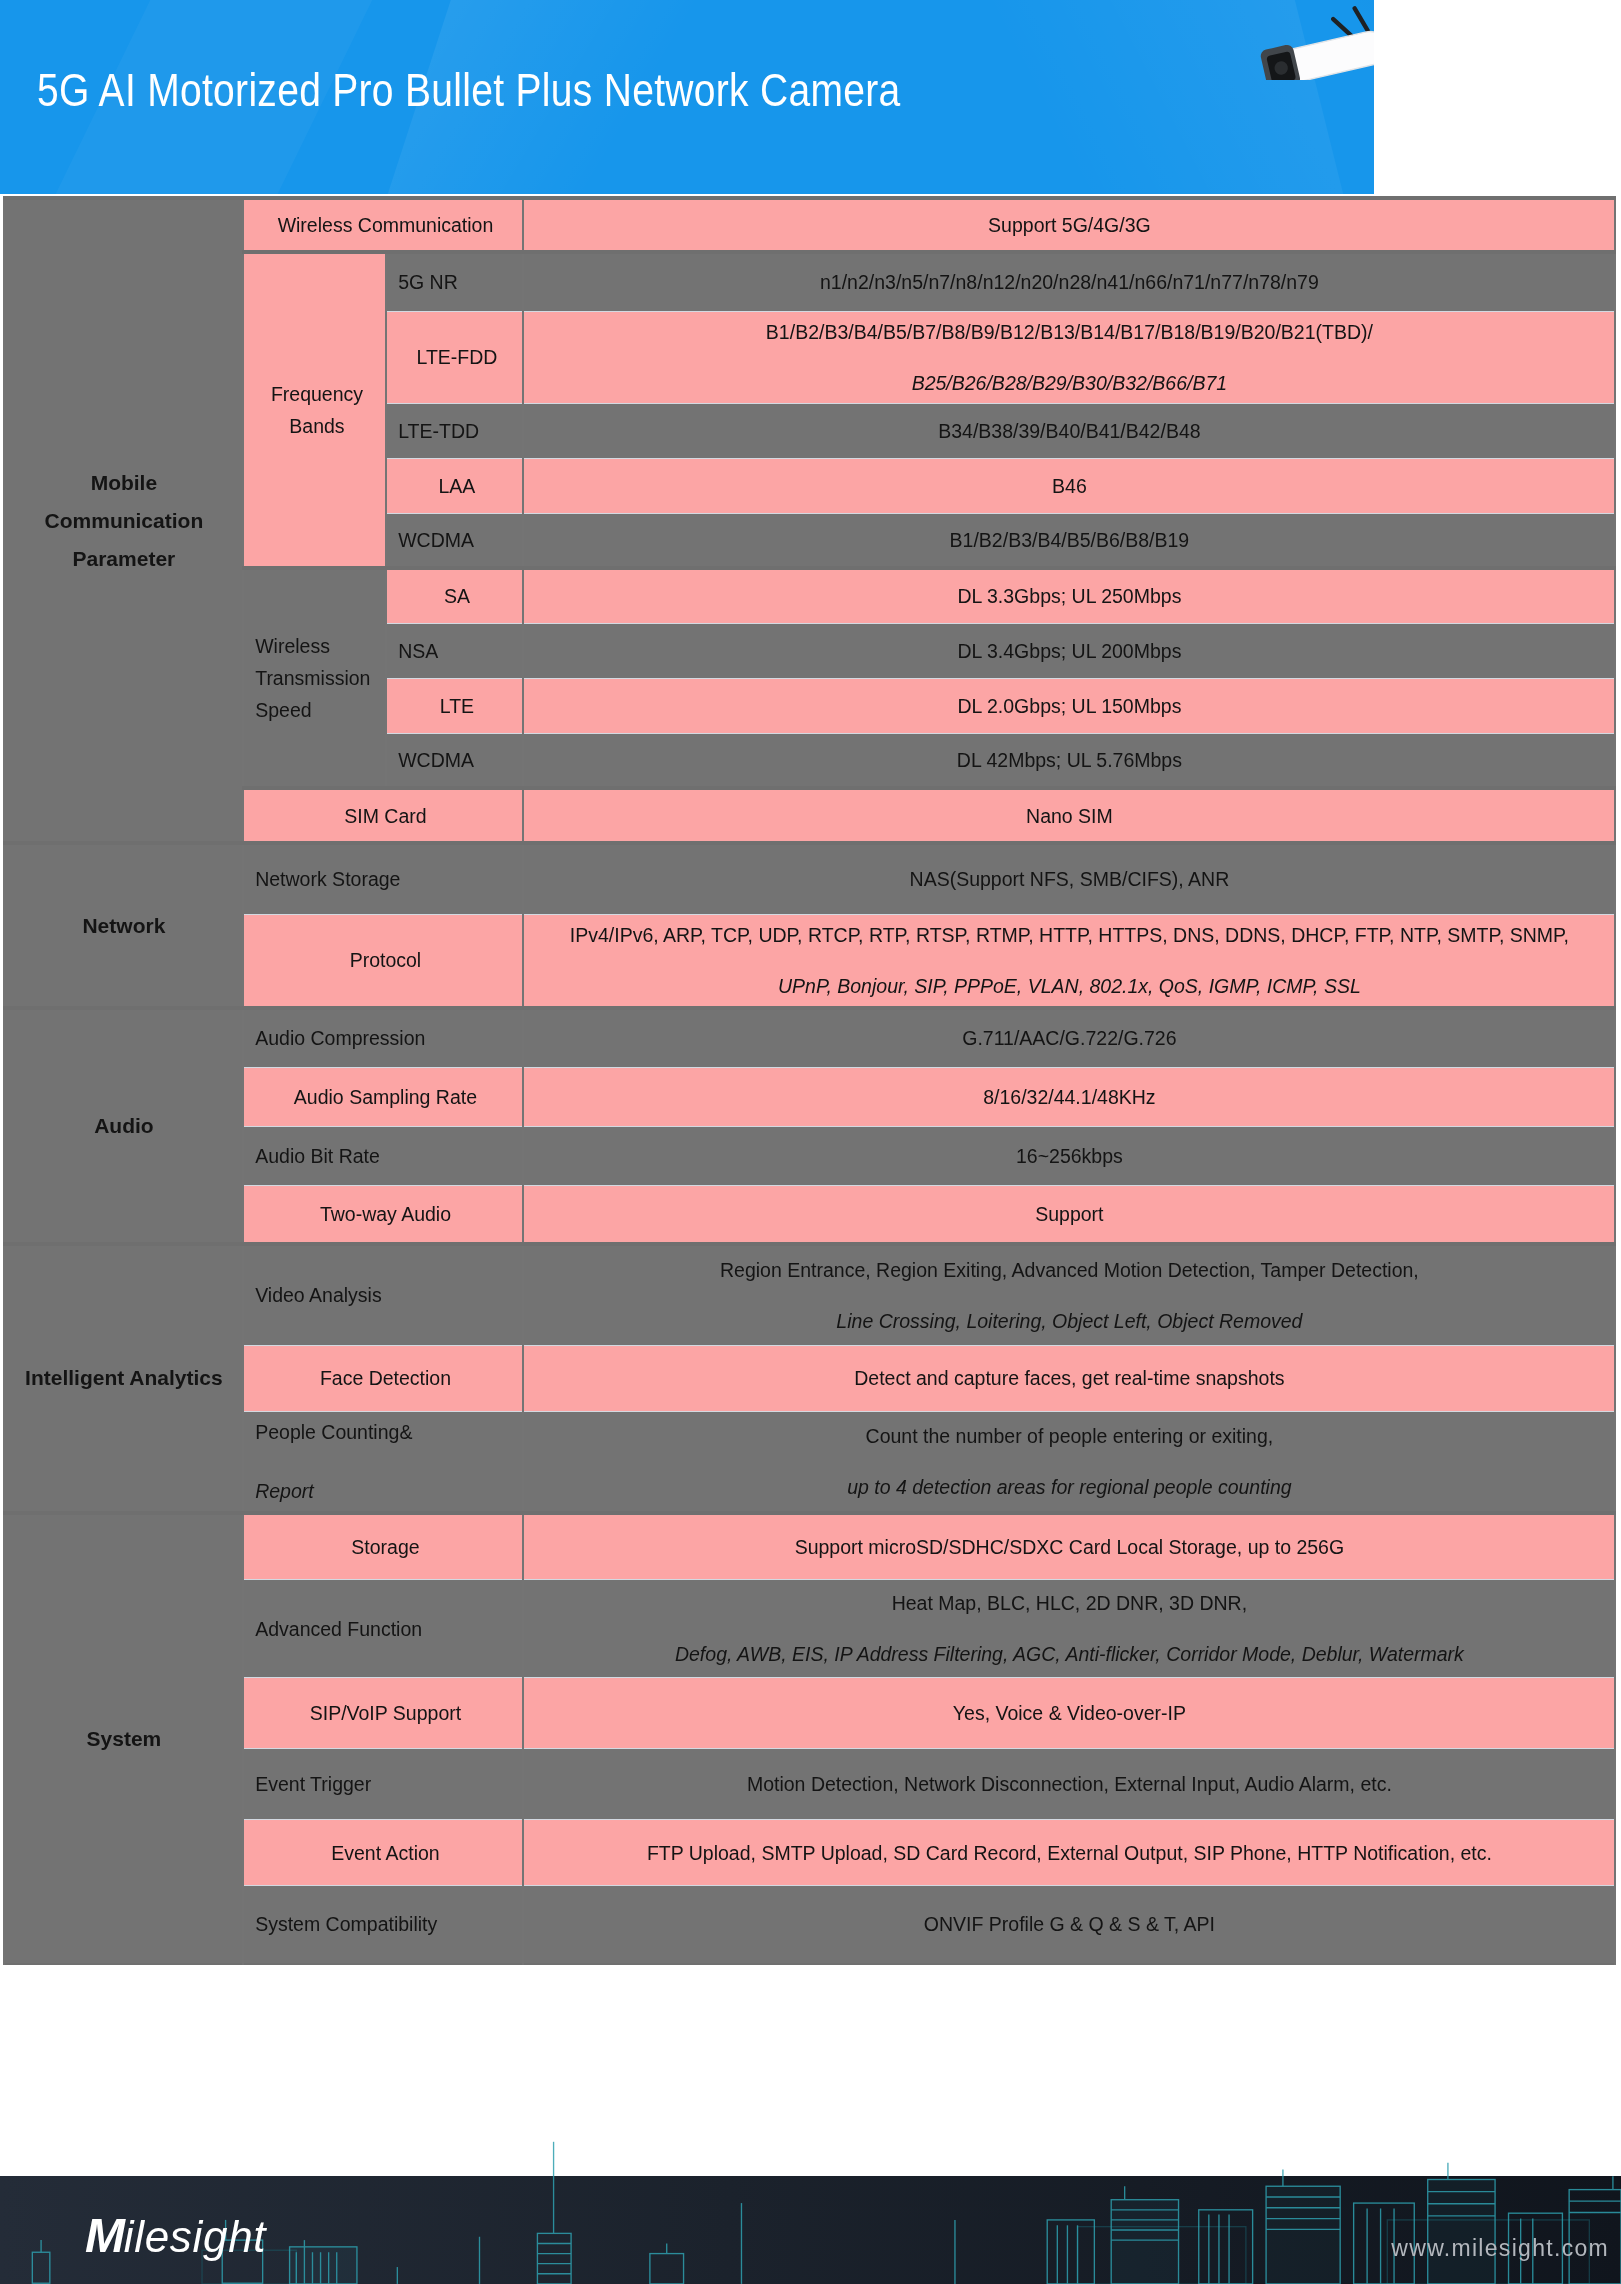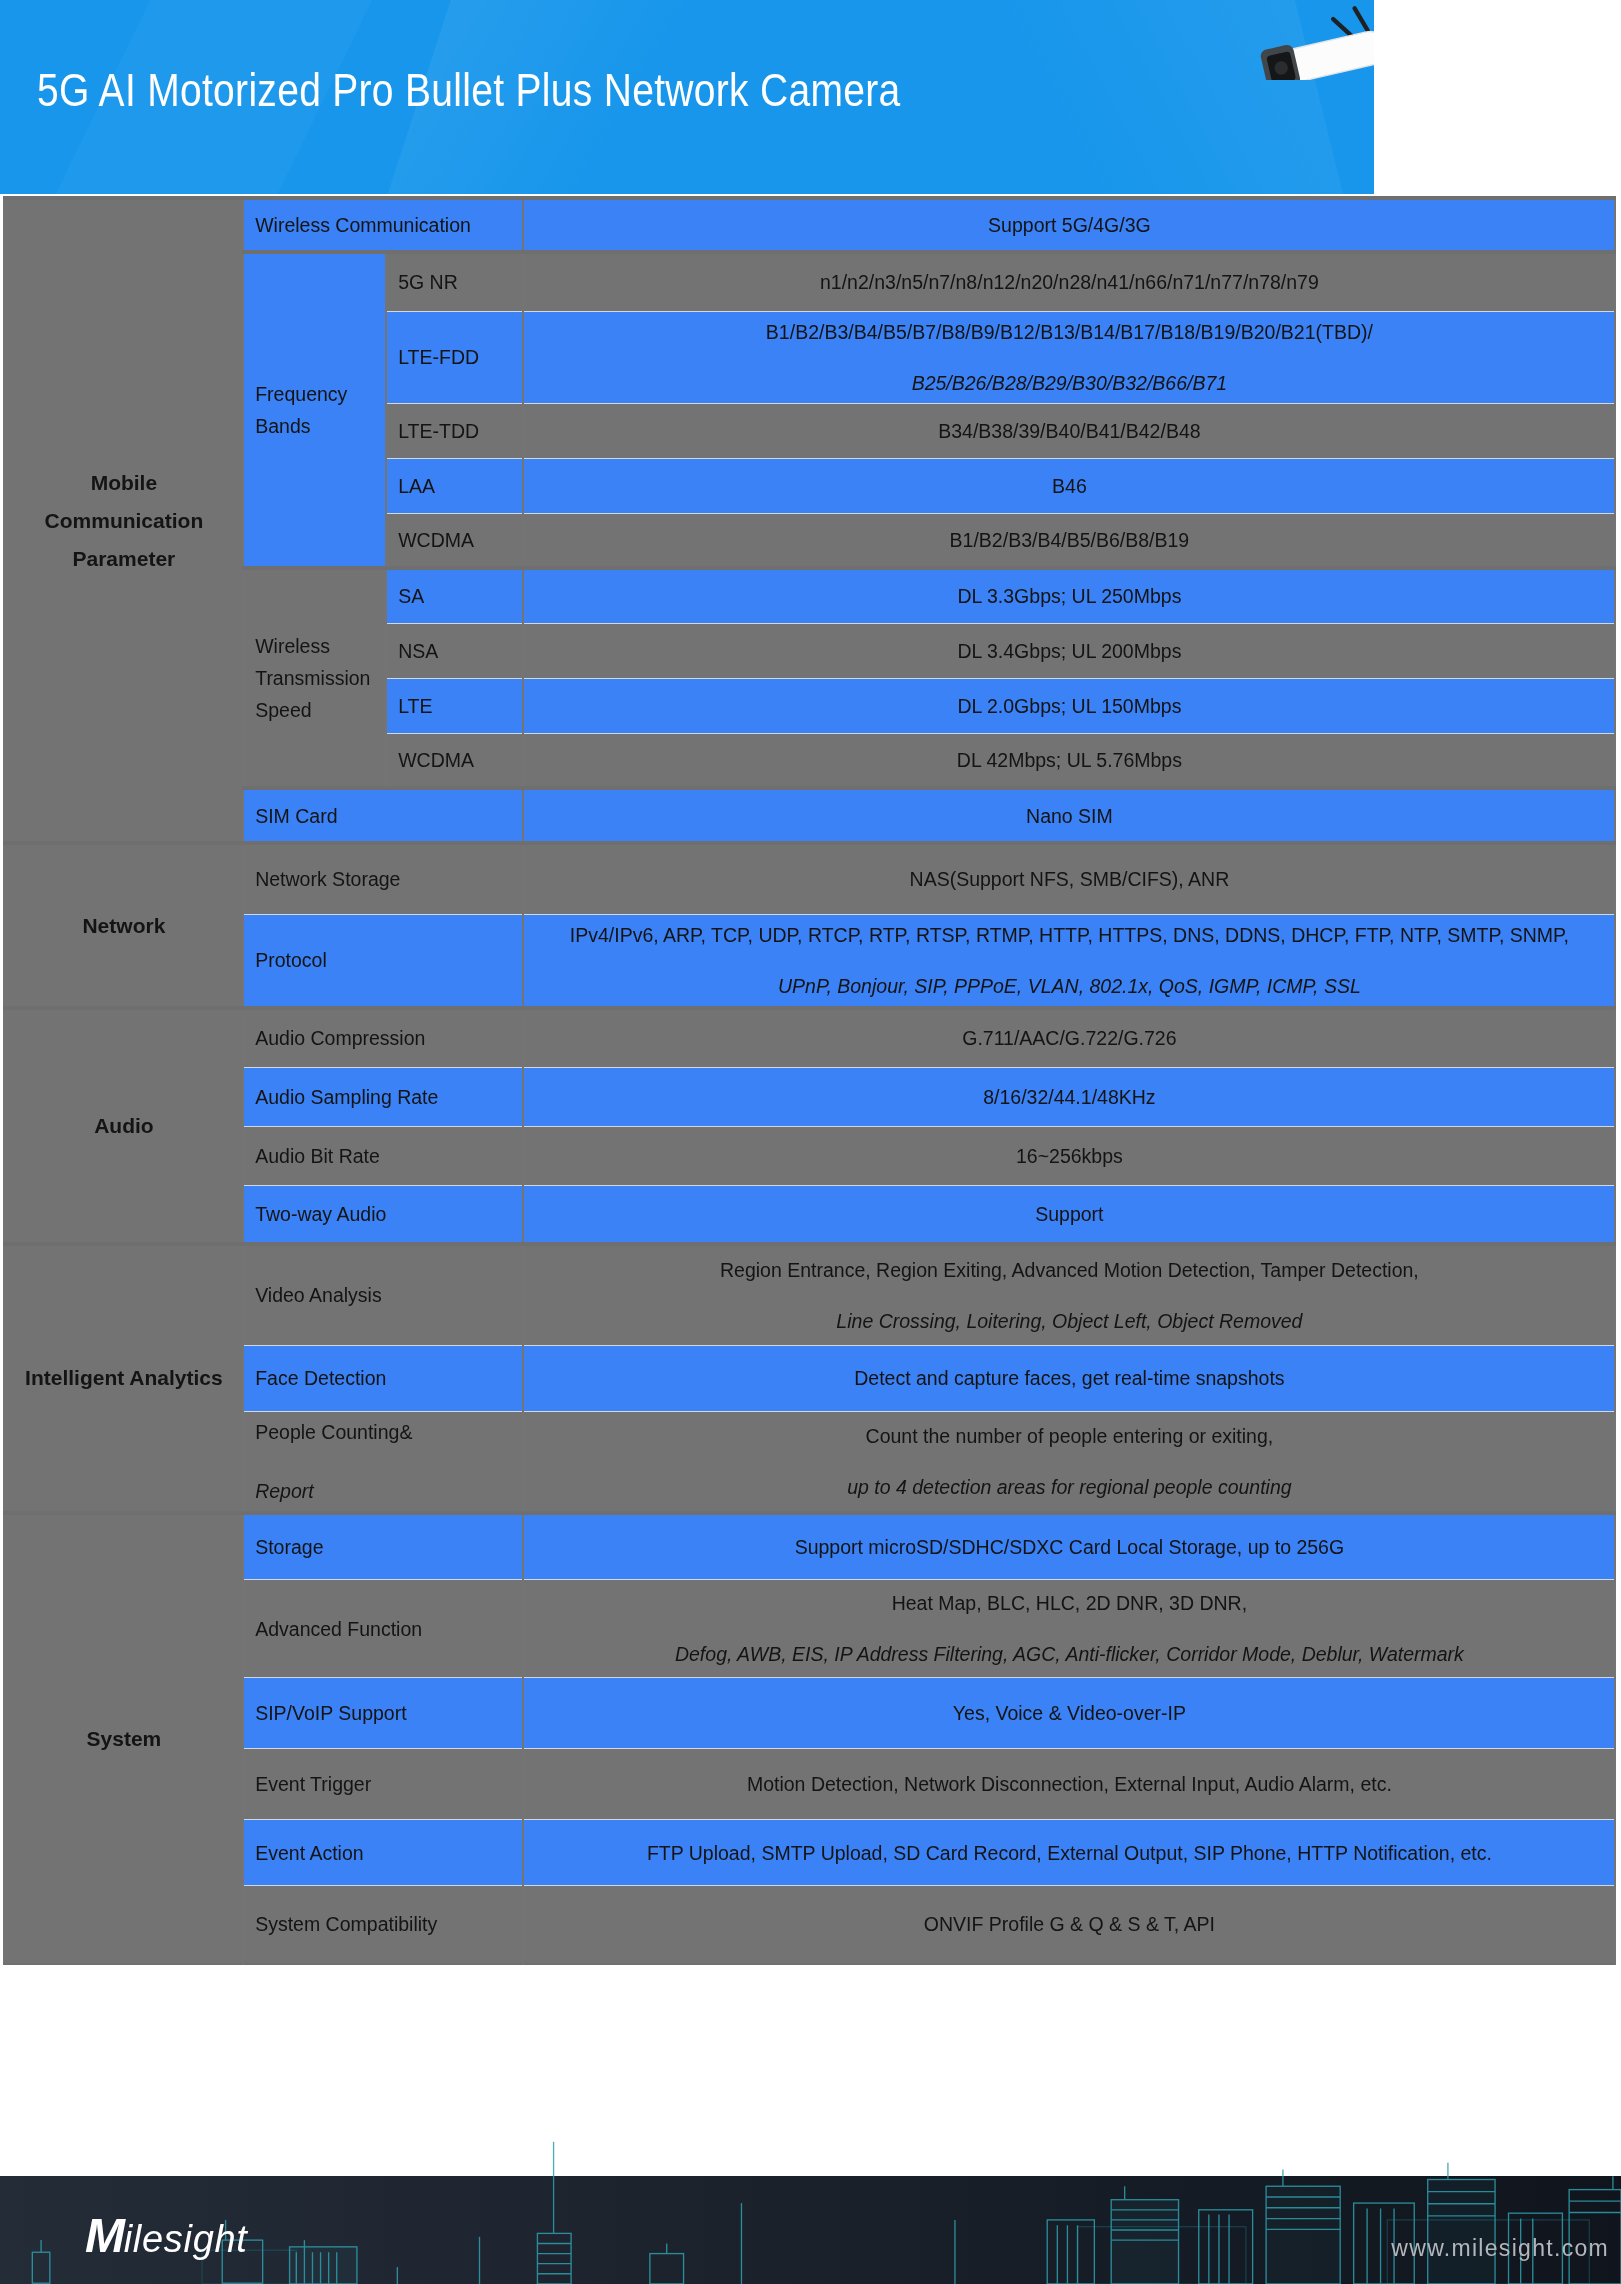--- a/index.html
+++ b/index.html
@@ -38,37 +38,37 @@
     vertical-align:middle; background:#737373;
   }
   tr.thick td { border-top:4px solid #6F6F6F; }
   .sec {
     font-weight:bold; font-size:21px; text-align:center;
     padding:0 16px; line-height:38px;
   }
   .lbl { text-align:left; padding:4px 6.7px 4px 10.8px; line-height:32px; overflow-wrap:break-word; }
   .val { text-align:center; padding:4px 13.5px; line-height:24px; }
   .l2  { margin-top:27px;font-style:italic; }
-  td.blue { background:#3b82f6; }
+  td.blue { background:#fca5a5;text-align:center; }
   .h80{height:54px}.h82{height:55px}.h87{height:59px}.h88{height:59px}
   .h97{height:78px}.h100{height:67px}.h105{height:71px}.h112{height:75px}
   .h115{height:66px}.h136{height:92px}.h140{height:94px}.h145{height:98px}.h150{height:101px}
 
   
   .ftr {
     position:absolute; left:0; top:2176px; width:1621px; height:108px;
     background:linear-gradient(90deg,#242C38 0%, #1B222C 45%, #10151D 100%);
   }
   .sky { position:absolute; left:0; top:-37px; width:1621px; height:145px; overflow:visible; }
   .logo {
     position:absolute; left:85px; top:32px; color:#ffffff;
     font-style:italic; font-weight:400; white-space:nowrap;
   }
   .logo .m    { font-size:48px; font-weight:700; letter-spacing:-1.3px; }
-  .logo .rest { font-size:38px; letter-spacing:0.7px;text-align:center; }
+  .logo .rest { font-size:44px; letter-spacing:0.7px;text-align:center; }
   .site {
     position:absolute; right:12px; top:59px;
     font-size:23px; letter-spacing:1.3px; color:#B3B7BD;
   }
 </style>
 </head>
 <body>
 
 <div class="page">
 

